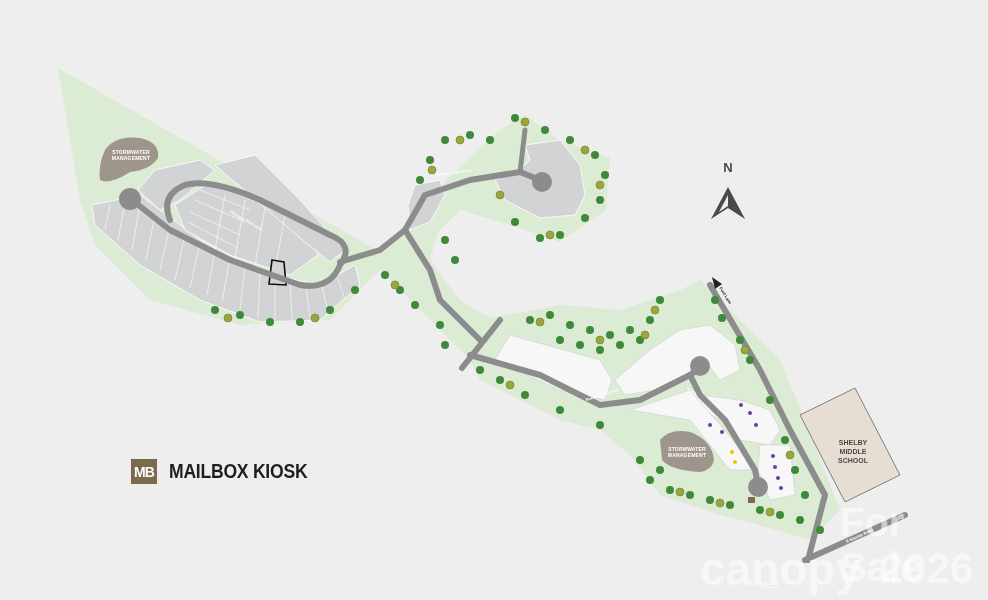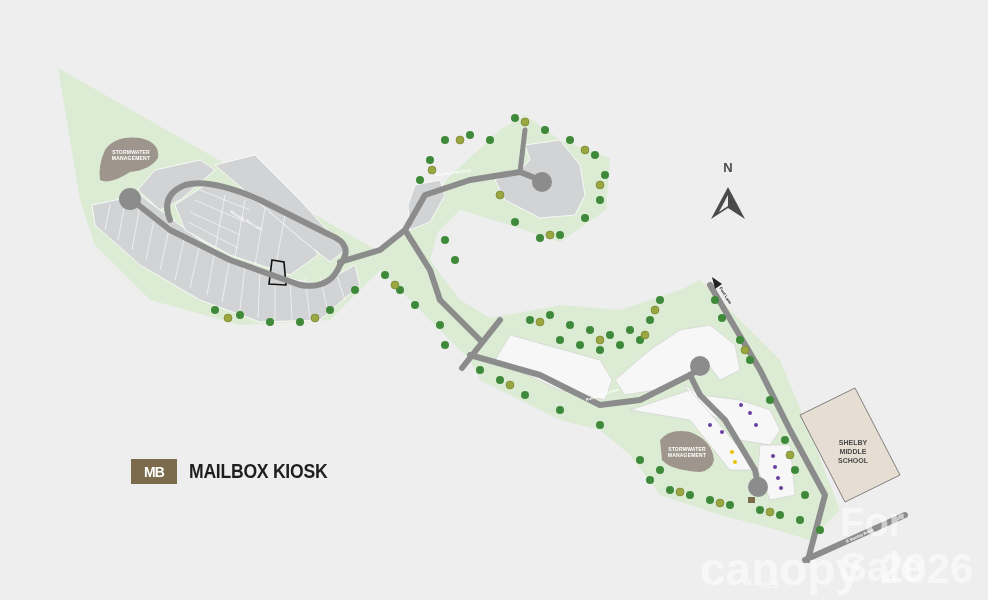--- a/index.html
+++ b/index.html
@@ -1,21 +1,21 @@
 <!DOCTYPE html>
 <html><head>
 <meta charset="utf-8">
 <style>
   html,body{margin:0;padding:0;}
   body{width:988px;height:600px;background:#eeeeee;overflow:hidden;position:relative;font-family:"Liberation Sans",sans-serif;}
   svg{position:absolute;left:0;top:0;}
   .lbl{position:absolute;font-family:"Liberation Sans",sans-serif;font-weight:bold;color:#fff;font-size:5px;text-align:center;line-height:6px;letter-spacing:0.2px;}
   .school{position:absolute;left:823px;top:438px;width:60px;font-family:"Liberation Sans",sans-serif;font-weight:bold;font-size:7px;line-height:9px;color:#4a4a4a;text-align:center;transform:rotate(0deg);}
   .legend{position:absolute;left:131px;top:459px;display:flex;align-items:center;}
-  .mb{width:46px;height:25px;background:#7b6a4b;color:#fff;font-family:"Liberation Sans",sans-serif;font-weight:bold;font-size:14px;display:flex;align-items:center;justify-content:center;letter-spacing:-1px;}
+  .mb{width:26px;height:25px;background:#7b6a4b;color:#fff;font-family:"Liberation Sans",sans-serif;font-weight:bold;font-size:14px;display:flex;align-items:center;justify-content:center;letter-spacing:-1px;}
   .legend-text{margin-left:12px;font-family:"Liberation Sans",sans-serif;font-weight:bold;font-size:20px;color:#1e1e1e;letter-spacing:-0.3px;transform:scaleX(0.88);transform-origin:left center;}
   .north{position:absolute;left:712px;top:160px;width:32px;text-align:center;}
   .north-n{font-family:"Liberation Sans",sans-serif;font-weight:bold;font-size:13px;color:#4a4a4a;}
   .wm{position:absolute;font-family:"Liberation Sans",sans-serif;font-weight:bold;color:rgba(255,255,255,0.55);}
   .road-label{position:absolute;font-family:"Liberation Sans",sans-serif;font-size:4px;color:#fff;font-weight:bold;white-space:nowrap;}
 </style>
 </head>
 <body>
 
 <svg width="988" height="600" viewBox="0 0 988 600">

